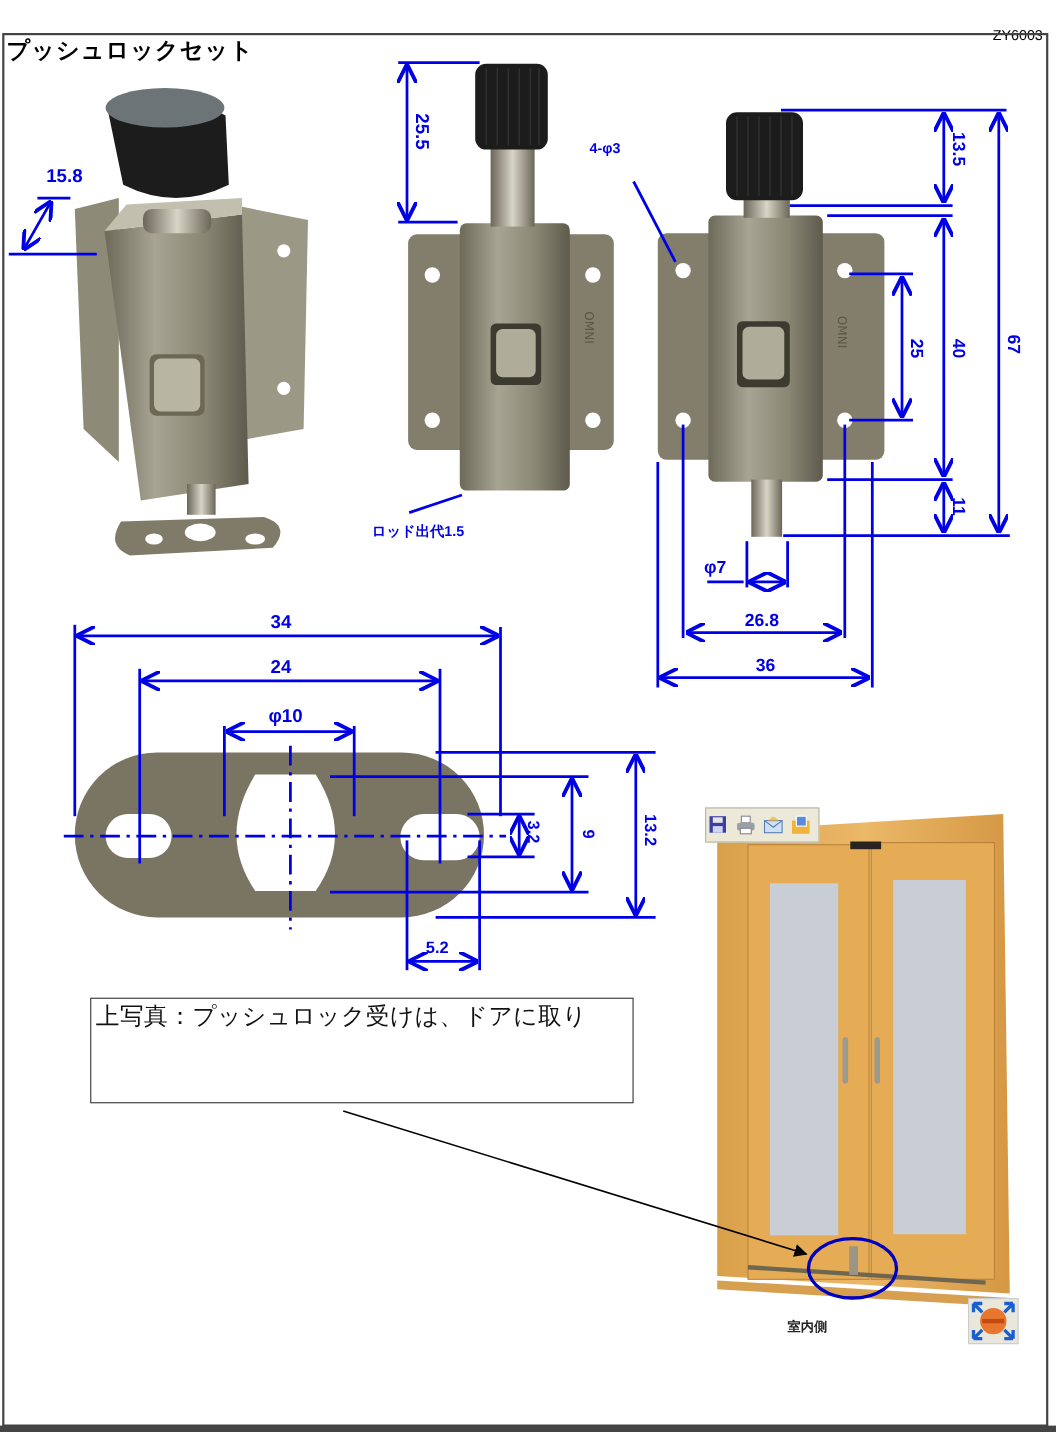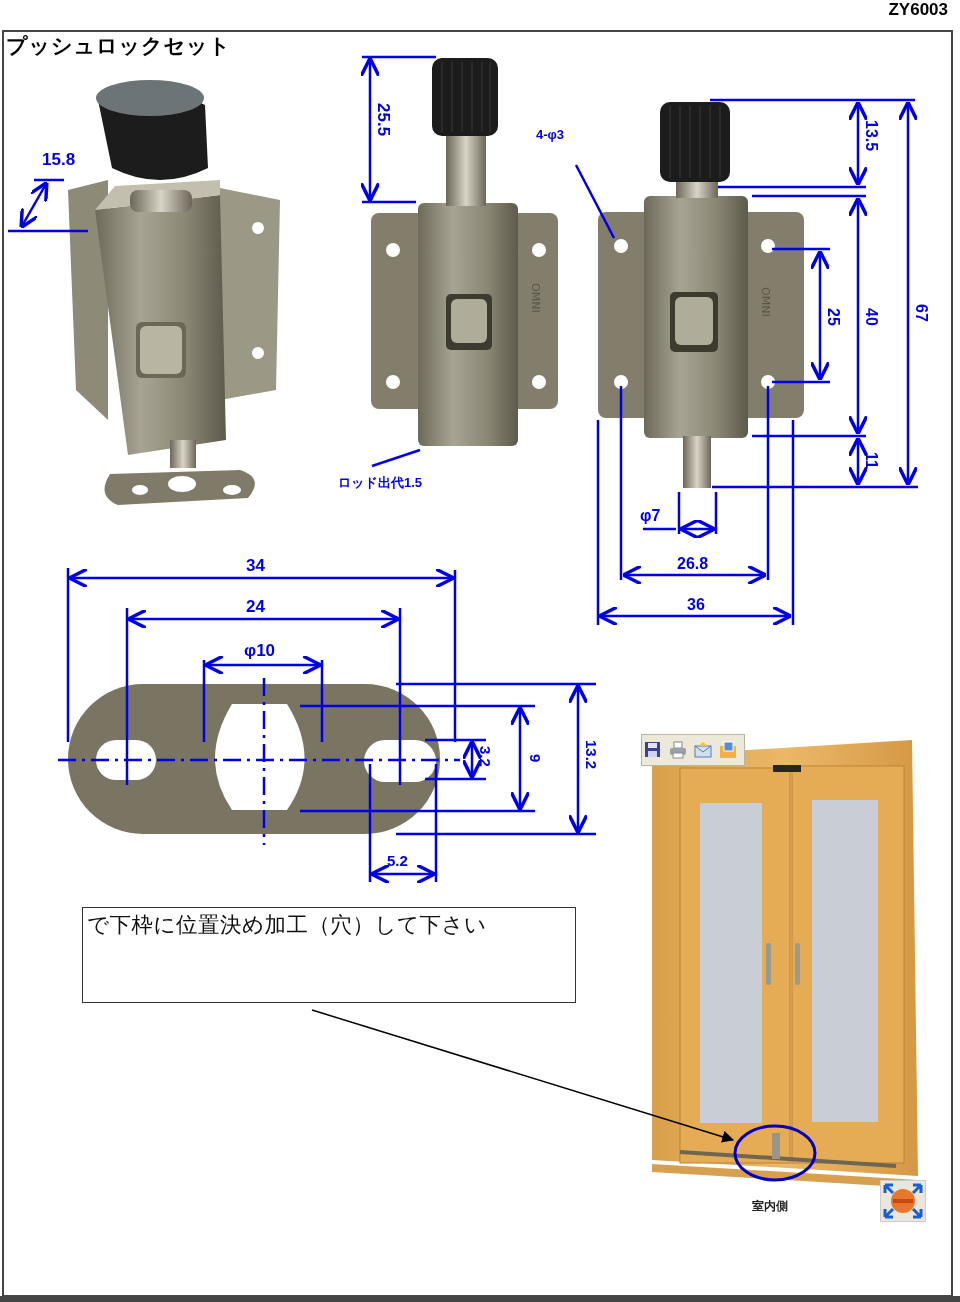--- a/index.html
+++ b/index.html
@@ -1,27 +1,27 @@
 <!DOCTYPE html>
 <html><head>
 <meta charset="utf-8">
 <style>
   html,body{margin:0;padding:0;background:#fff;}
   body{width:960px;height:1302px;position:relative;overflow:hidden;font-family:"DejaVu Sans","Liberation Sans",sans-serif;}
   .header-title{position:absolute;left:6px;top:4px;font-size:21px;font-weight:bold;letter-spacing:1px;color:#000;margin-top:28px;}
-  .header-code{position:absolute;right:12px;top:0;font-size:17px;color:#000;font-family:"Liberation Sans",sans-serif;font-weight:bold;}
+  .header-code{position:absolute;right:12px;top:24px;font-size:13px;color:#000;font-family:"Liberation Sans",sans-serif;}
   .frame{position:absolute;left:2px;top:30px;width:951px;height:1267px;border:2px solid #444;border-top-width:2px;box-sizing:border-box;}
   .frame-bottom{position:absolute;left:0;top:1296px;width:960px;height:6px;background:#444;}
   svg.main{position:absolute;left:0;top:0;}
   .dim{font-family:"Liberation Sans","DejaVu Sans",sans-serif;font-weight:bold;fill:#0000e6;}
   .note-box{position:absolute;left:82px;top:907px;width:494px;height:96px;border:1.5px solid #333;box-sizing:border-box;padding:2px 4px;font-size:21.5px;line-height:29px;color:#111;letter-spacing:0.5px;}
   .note-line{display:block;white-space:nowrap;}
   .toolbar{position:absolute;left:641px;top:734px;width:104px;height:32px;background:#ece9d8;border:1px solid #b8b4a2;box-sizing:border-box;display:flex;align-items:center;gap:7px;padding-left:2px;}
   .tb-icon{width:18px;height:18px;display:inline-block;}
-  .caption{position:absolute;left:752px;top:1198px;font-size:12px;font-weight:bold;color:#222;}
+  .caption{position:absolute;left:716px;top:1198px;font-size:12px;font-weight:bold;color:#222;}
   .expand-btn{position:absolute;left:880px;top:1180px;width:46px;height:42px;background:#e9e7dc;border:1px solid #ccc;box-sizing:border-box;}
 </style>
 </head>
 <body>
 
 <div class="header-title">プッシュロックセット</div>
 <div class="header-code">ZY6003</div>
 <div class="frame"></div>
 
 <svg class="main" width="960" height="1302" viewBox="0 0 960 1302">
@@ -219,21 +219,21 @@
     <rect x="773" y="765" width="28" height="7" fill="#2a2420"></rect>
     <line x1="680" y1="1152" x2="896" y2="1166" stroke="#6e6650" stroke-width="4"></line>
     <rect x="772" y="1133" width="8" height="26" fill="#9a9584"></rect>
     <polygon points="652,1164 918,1180 918,1188 652,1172" fill="#d7a050"></polygon>
   </g>
   <ellipse cx="775" cy="1153" rx="40" ry="27" fill="none" stroke="#0000c0" stroke-width="3"></ellipse>
   <line x1="312" y1="1010" x2="733" y2="1140" stroke="#000" stroke-width="1.5" marker-end="url(#ahk)"></line>
 </svg>
 
 <div class="note-box">
-  <span class="note-line">で下枠に位置決め加工（穴）して下さい</span>
+  <span class="note-line">上写真：プッシュロック受けは、ドアに取り</span>
 </div>
 
 <div class="toolbar">
   <span class="tb-icon">
     <svg width="18" height="18">
         <rect x="1" y="1" width="15" height="15" fill="#3b3fa0"></rect>
         <rect x="4" y="2" width="9" height="5" fill="#e6e6e6"></rect>
         <rect x="4" y="10" width="9" height="6" fill="#cfd4f0"></rect>
       </svg>
   </span>

